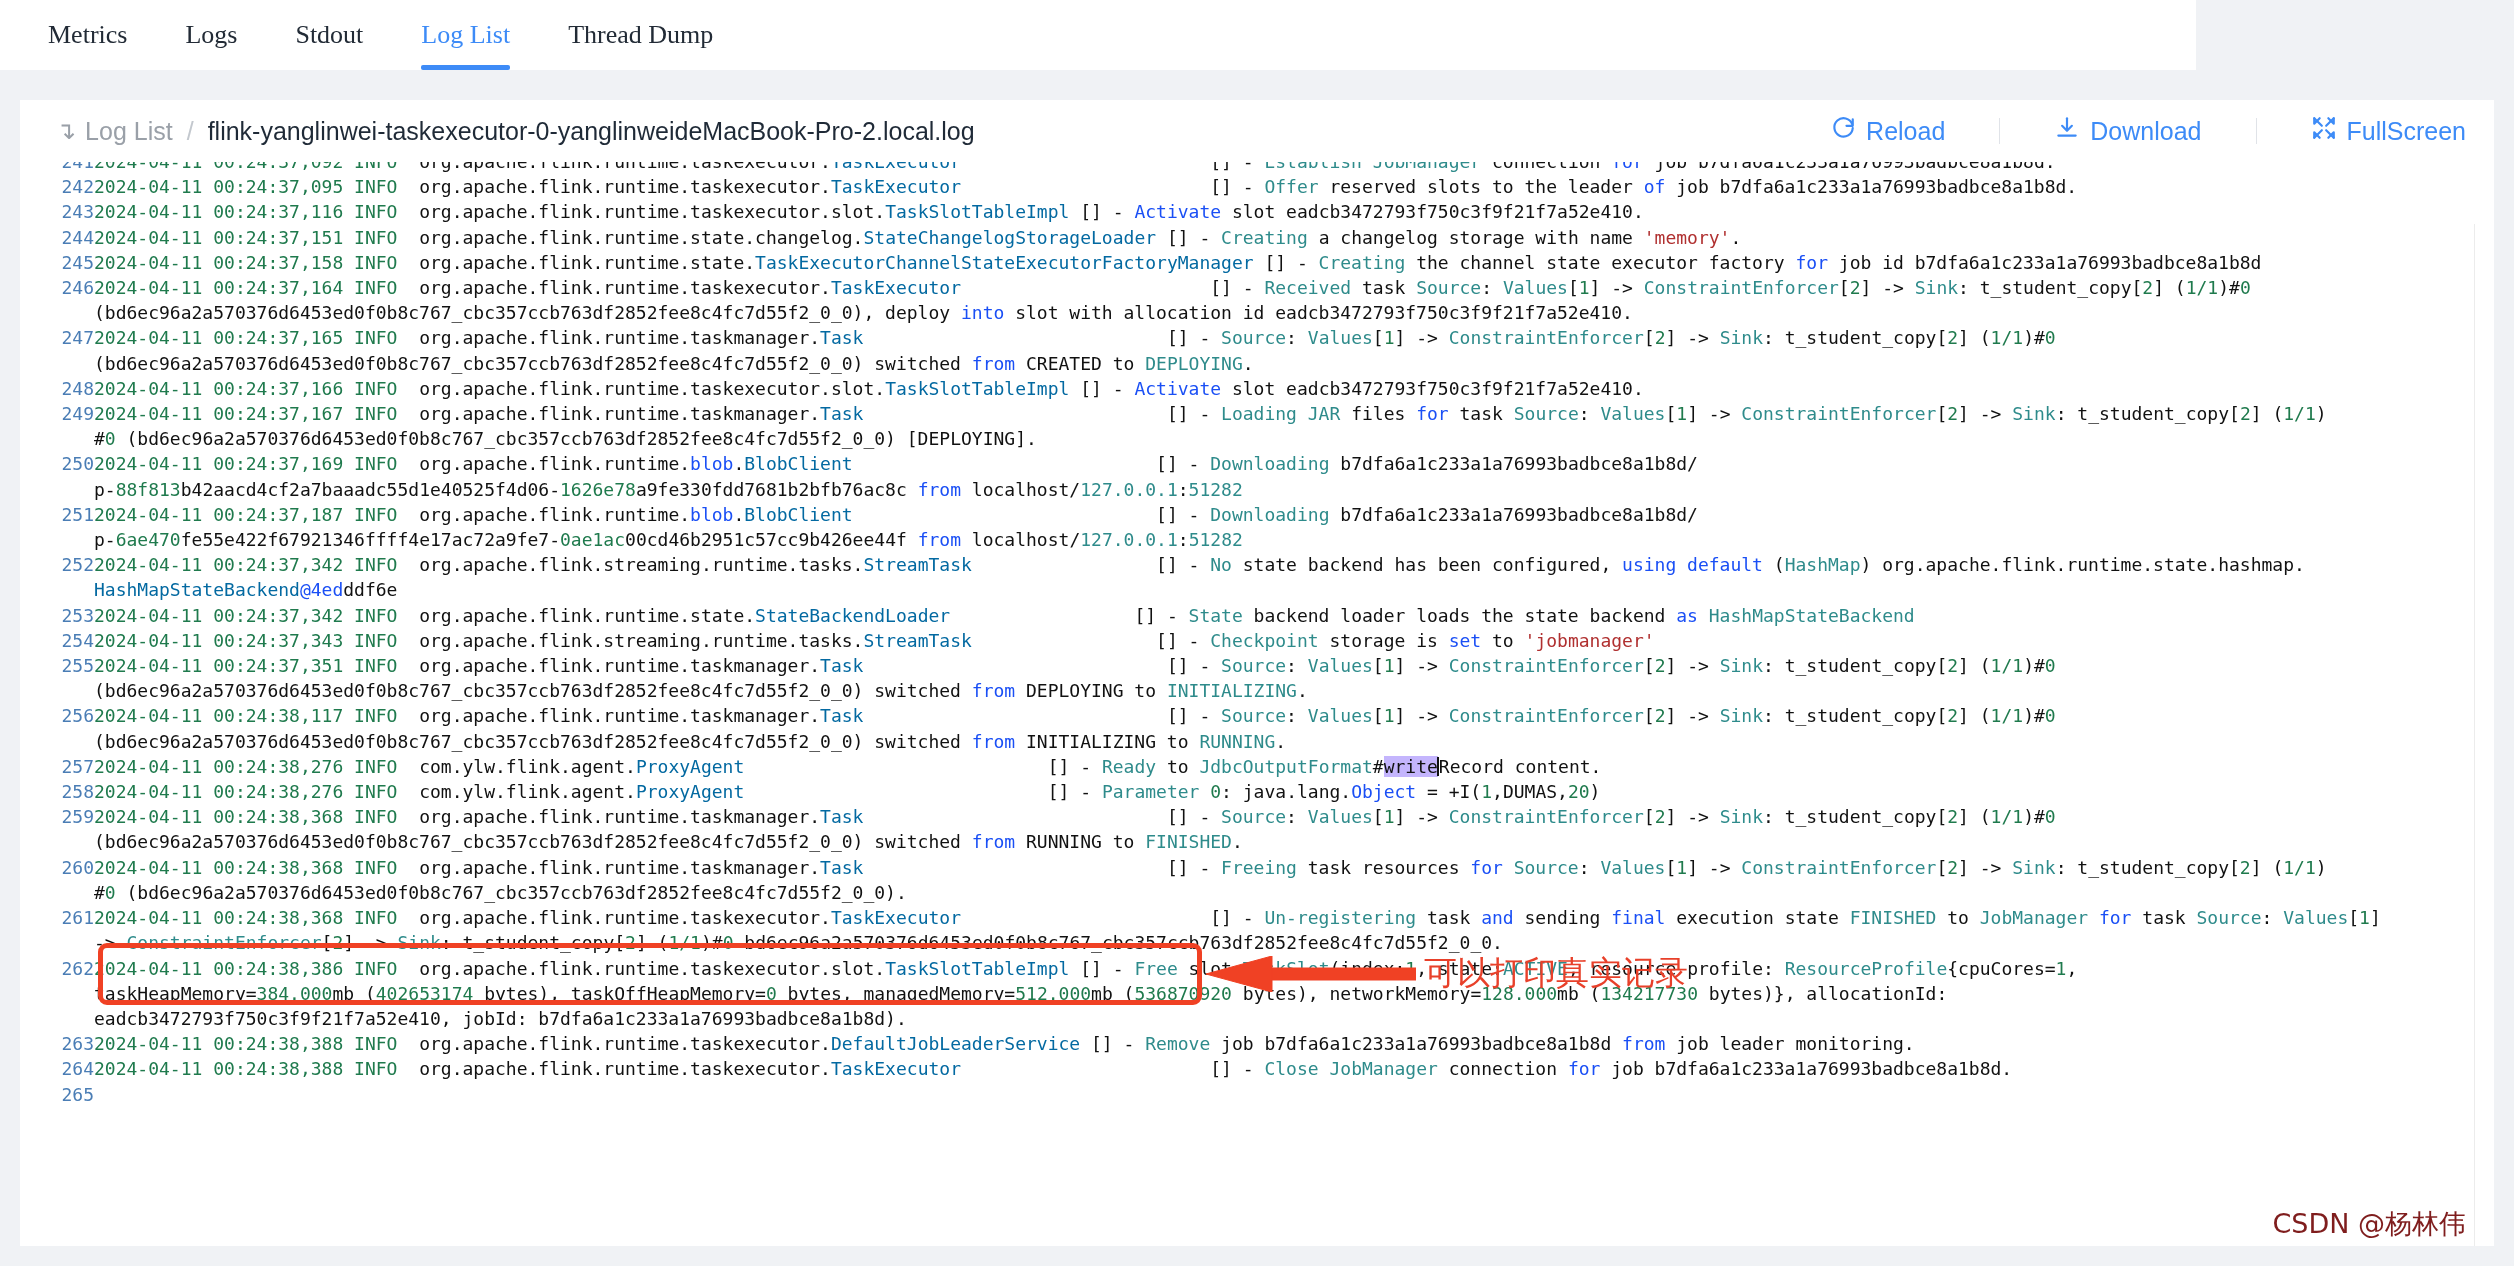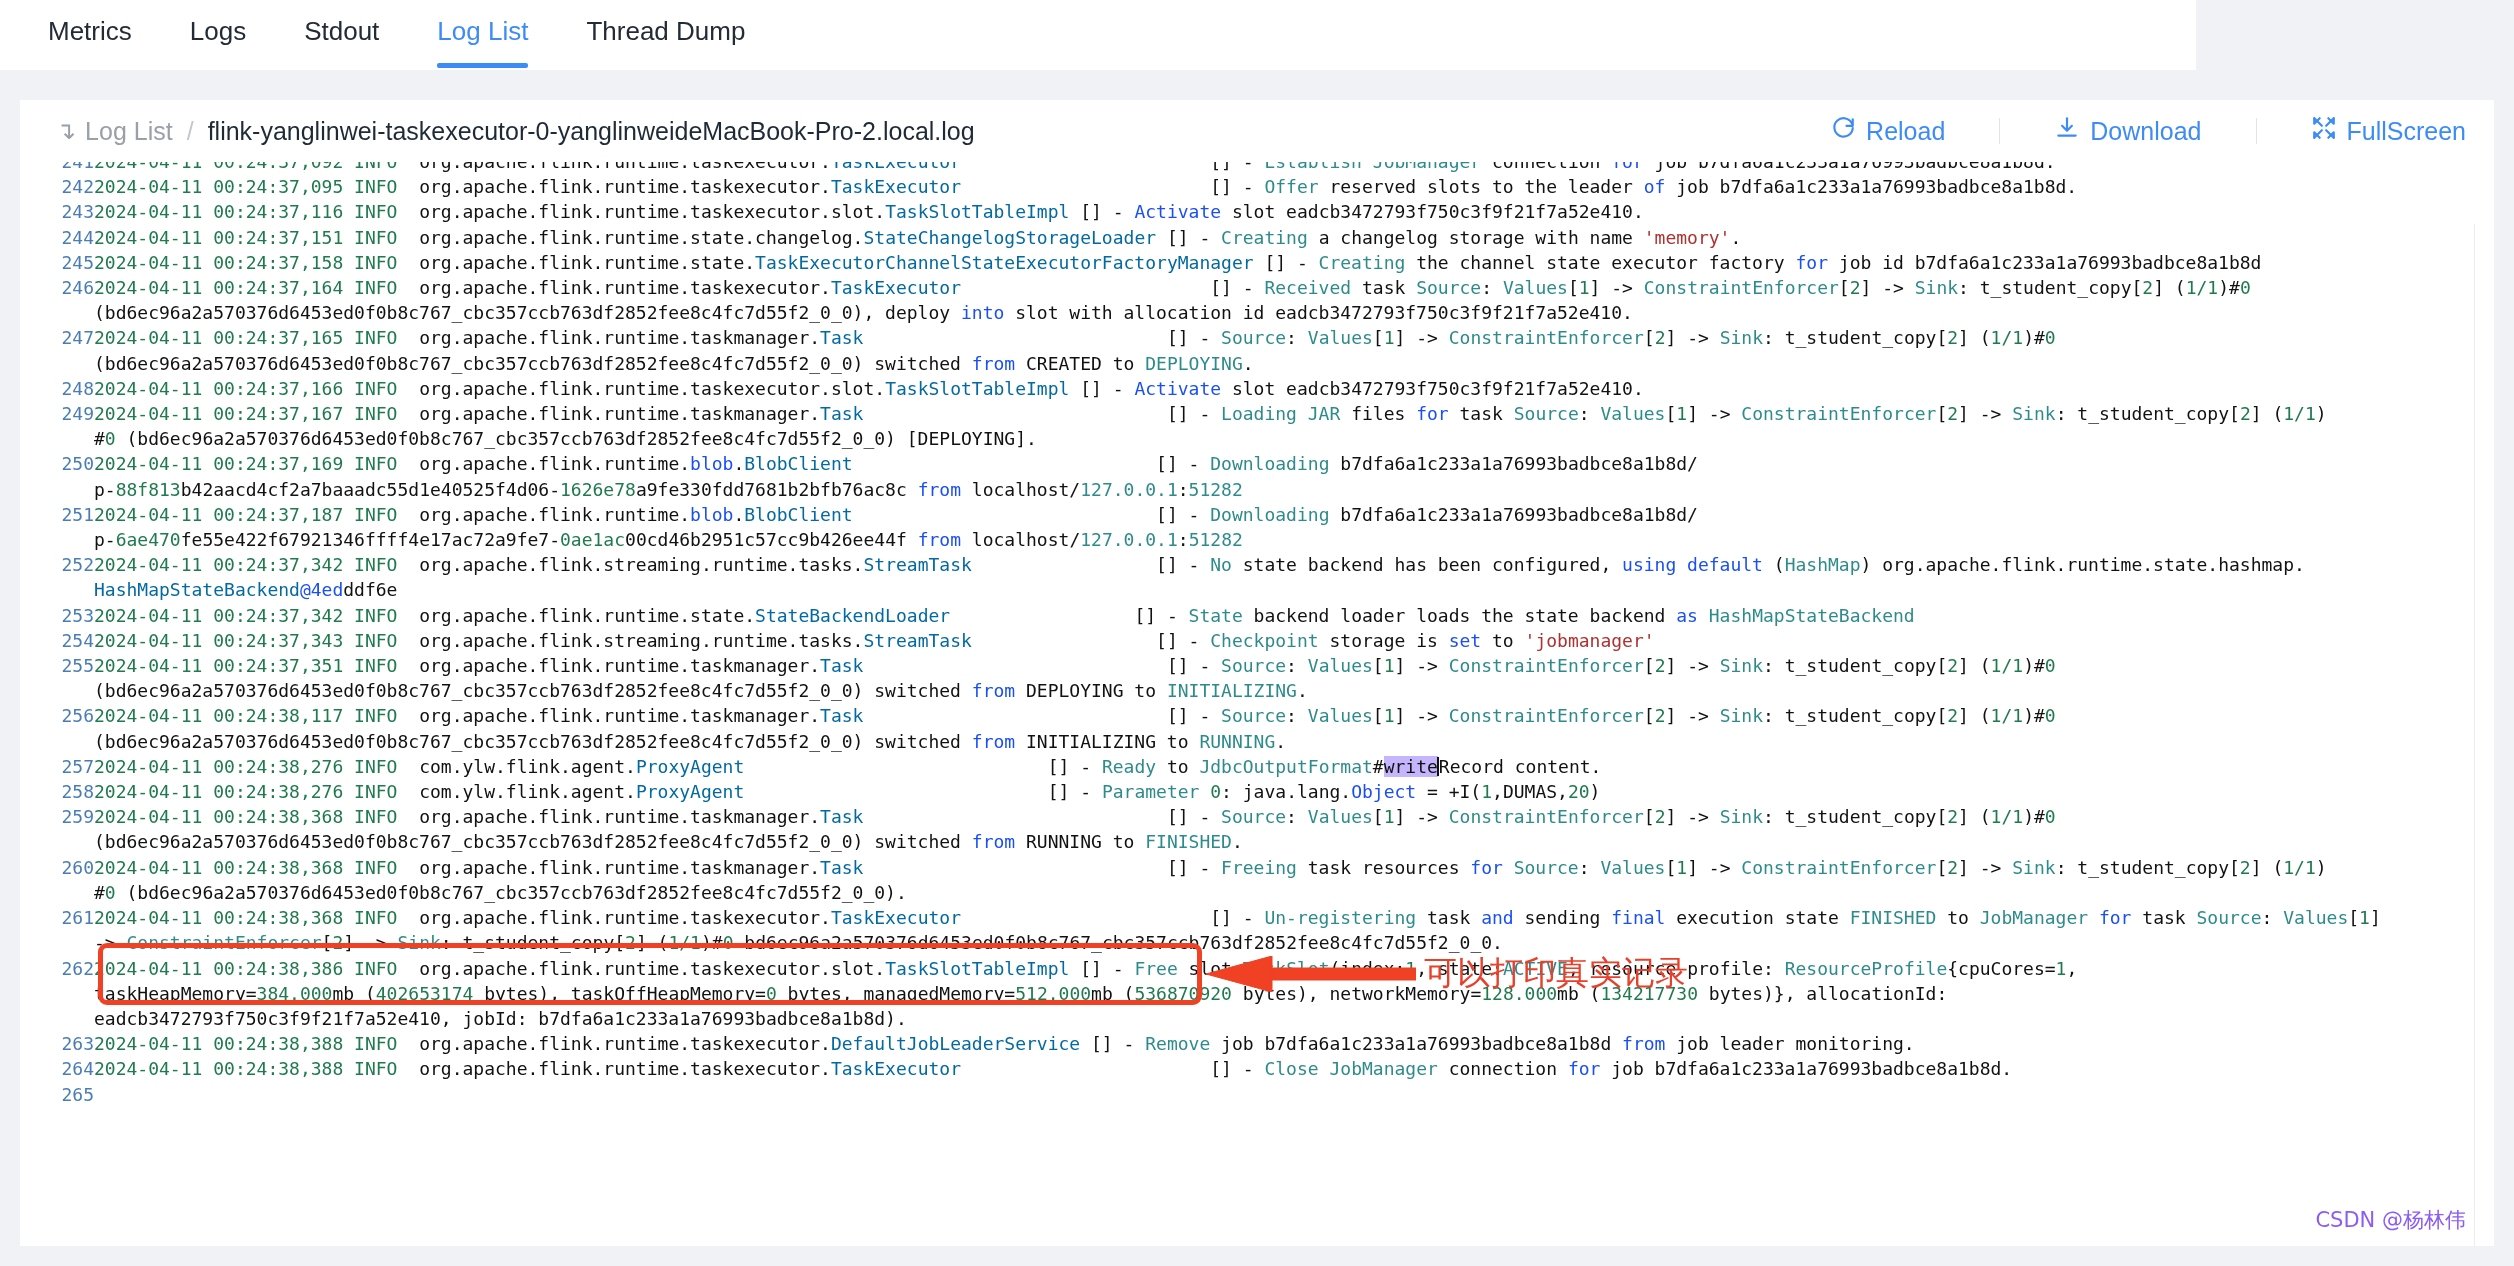--- a/index.html
+++ b/index.html
@@ -17,23 +17,24 @@
   }
 
   
   .tabbar {
     position: absolute;
     left: 0; top: 0;
     width: 2196px;
     height: 70px;
     background: #ffffff;
     display: flex;
-    align-items: center;
+    align-items: flex-end;
     padding-left: 48px;
     box-sizing: border-box;
+    font-family: Liberation Serif, serif;
   }
   .tab {
     position: relative;
     font-size: 26px;
     color: #222b36;
     padding: 14px 0 20px 0;
     margin-right: 58px;
     cursor: pointer;
     white-space: nowrap;
     line-height: 1.2;
@@ -242,23 +243,23 @@
     height: 1084px;
     background: #ffffff;
     border-left: 1px solid #ececec;
     box-sizing: border-box;
   }
 
   
   .watermark {
     position: absolute;
     right: 28px;
-    bottom: 12px;
-    color: #8b5cf6;
-    font-size: 21px;
+    bottom: 4px;
+    color: #7f1d1d;
+    font-size: 27px;
     font-family: "DejaVu Sans", sans-serif;
     white-space: nowrap;
   }
 </style>
 </head>
 <body>
 
 <div id="app">
 
   <div class="tabbar" id="tabbar">

